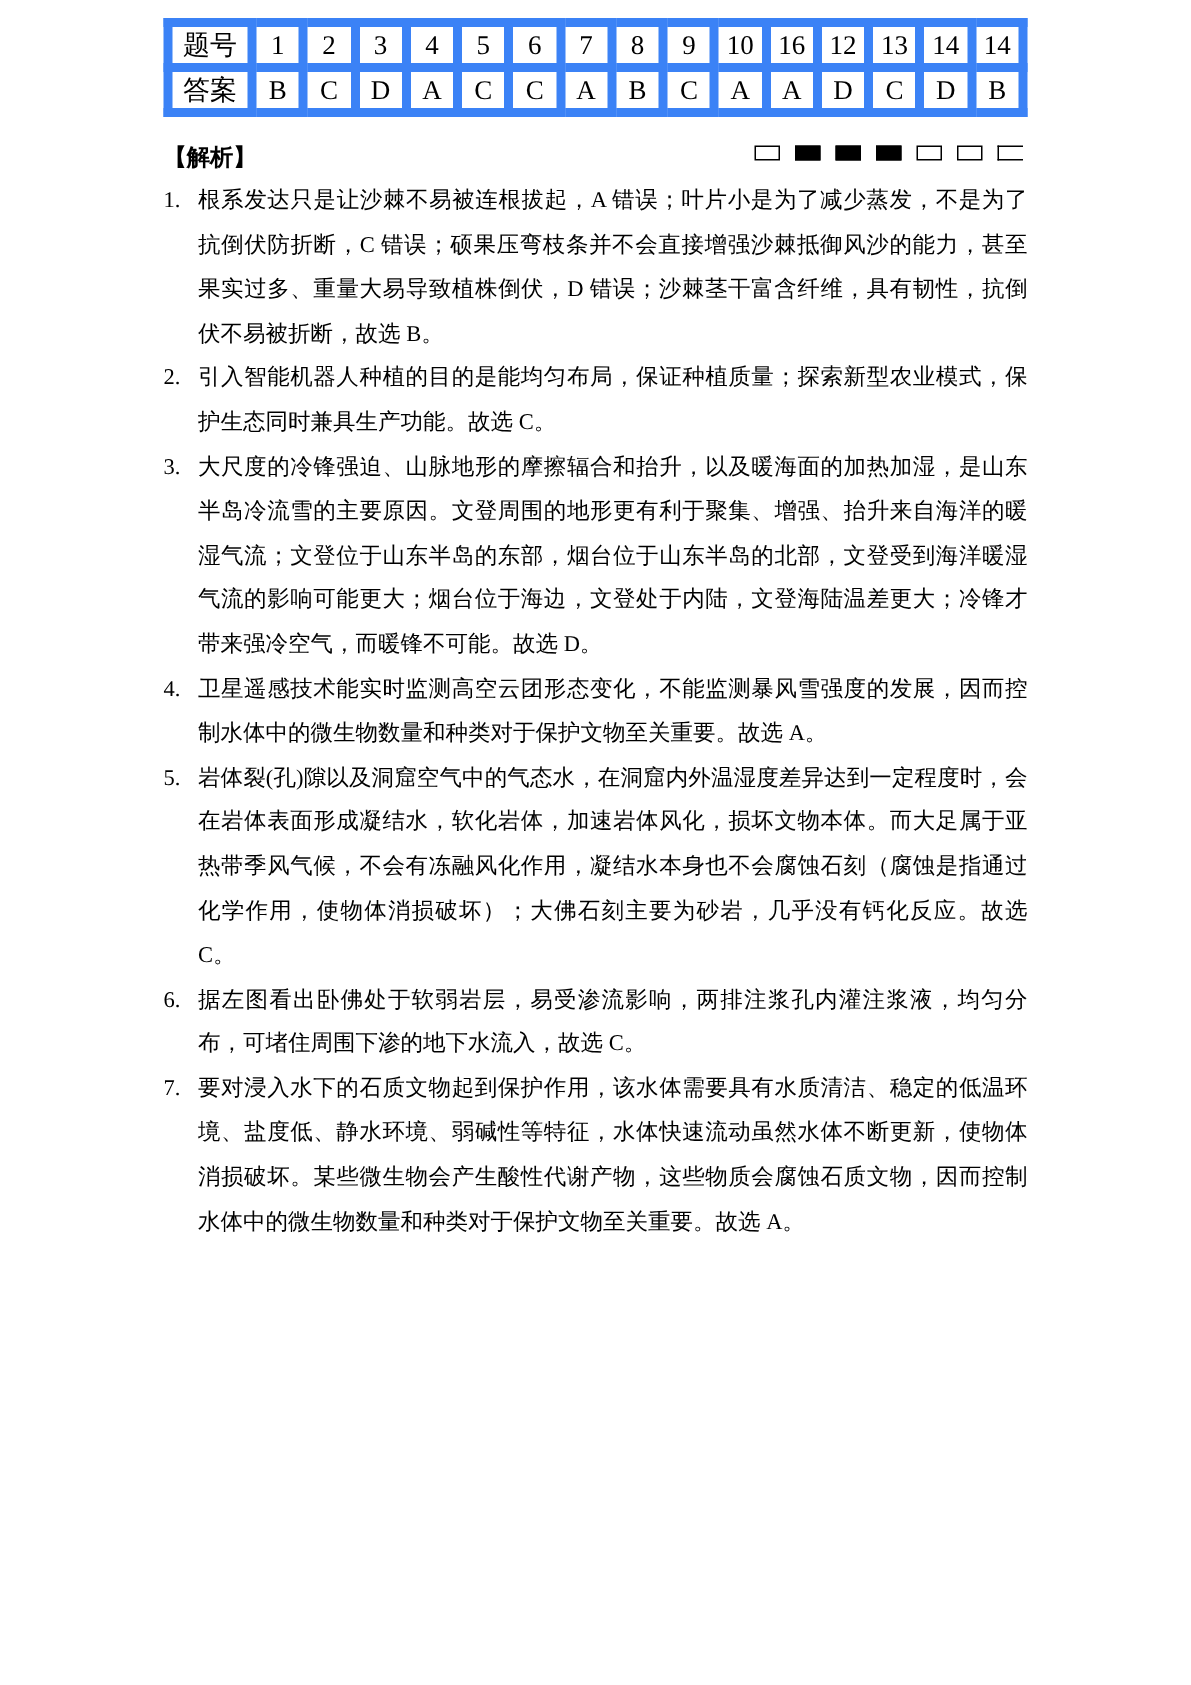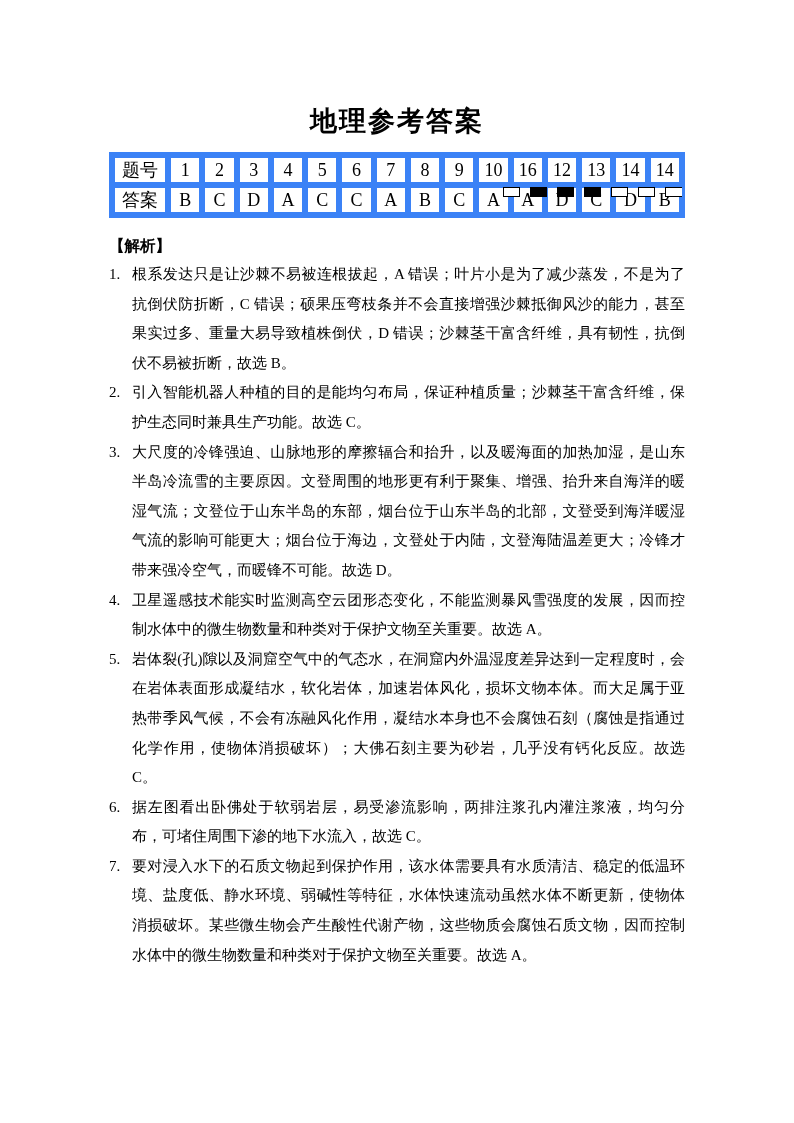--- a/index.html
+++ b/index.html
@@ -105,21 +105,20 @@
       <span class="reg-mark filled"></span>
       <span class="reg-mark filled"></span>
       <span class="reg-mark filled"></span>
       <span class="reg-mark "></span>
       <span class="reg-mark "></span>
       <span class="reg-mark open-right"></span>
     </div>
 
   <div class="content">
 
-    <h1 class="doc-title">地理参考答案</h1>
 
 
     <table class="answer-table">
       <tbody>
         <tr>
             <td class="row-label">题号</td>
             <td>1</td>
             <td>2</td>
             <td>3</td>
             <td>4</td>
@@ -158,21 +157,21 @@
 
     <div class="analysis-label">【解析】</div>
 
     <ol class="analysis-list">
         <li class="analysis-item">
           <span class="item-num">1.</span>
           <span class="item-text">根系发达只是让沙棘不易被连根拔起，A 错误；叶片小是为了减少蒸发，不是为了抗倒伏防折断，C 错误；硕果压弯枝条并不会直接增强沙棘抵御风沙的能力，甚至果实过多、重量大易导致植株倒伏，D 错误；沙棘茎干富含纤维，具有韧性，抗倒伏不易被折断，故选 B。</span>
         </li>
         <li class="analysis-item">
           <span class="item-num">2.</span>
-          <span class="item-text">引入智能机器人种植的目的是能均匀布局，保证种植质量；沙棘茎干富含纤维，保护生态同时兼具生产功能。故选 C。</span>
+          <span class="item-text">引入智能机器人种植的目的是能均匀布局，保证种植质量；探索新型农业模式，保护生态同时兼具生产功能。故选 C。</span>
         </li>
         <li class="analysis-item">
           <span class="item-num">3.</span>
           <span class="item-text">大尺度的冷锋强迫、山脉地形的摩擦辐合和抬升，以及暖海面的加热加湿，是山东半岛冷流雪的主要原因。文登周围的地形更有利于聚集、增强、抬升来自海洋的暖湿气流；文登位于山东半岛的东部，烟台位于山东半岛的北部，文登受到海洋暖湿气流的影响可能更大；烟台位于海边，文登处于内陆，文登海陆温差更大；冷锋才带来强冷空气，而暖锋不可能。故选 D。</span>
         </li>
         <li class="analysis-item">
           <span class="item-num">4.</span>
           <span class="item-text">卫星遥感技术能实时监测高空云团形态变化，不能监测暴风雪强度的发展，因而控制水体中的微生物数量和种类对于保护文物至关重要。故选 A。</span>
         </li>
         <li class="analysis-item">

